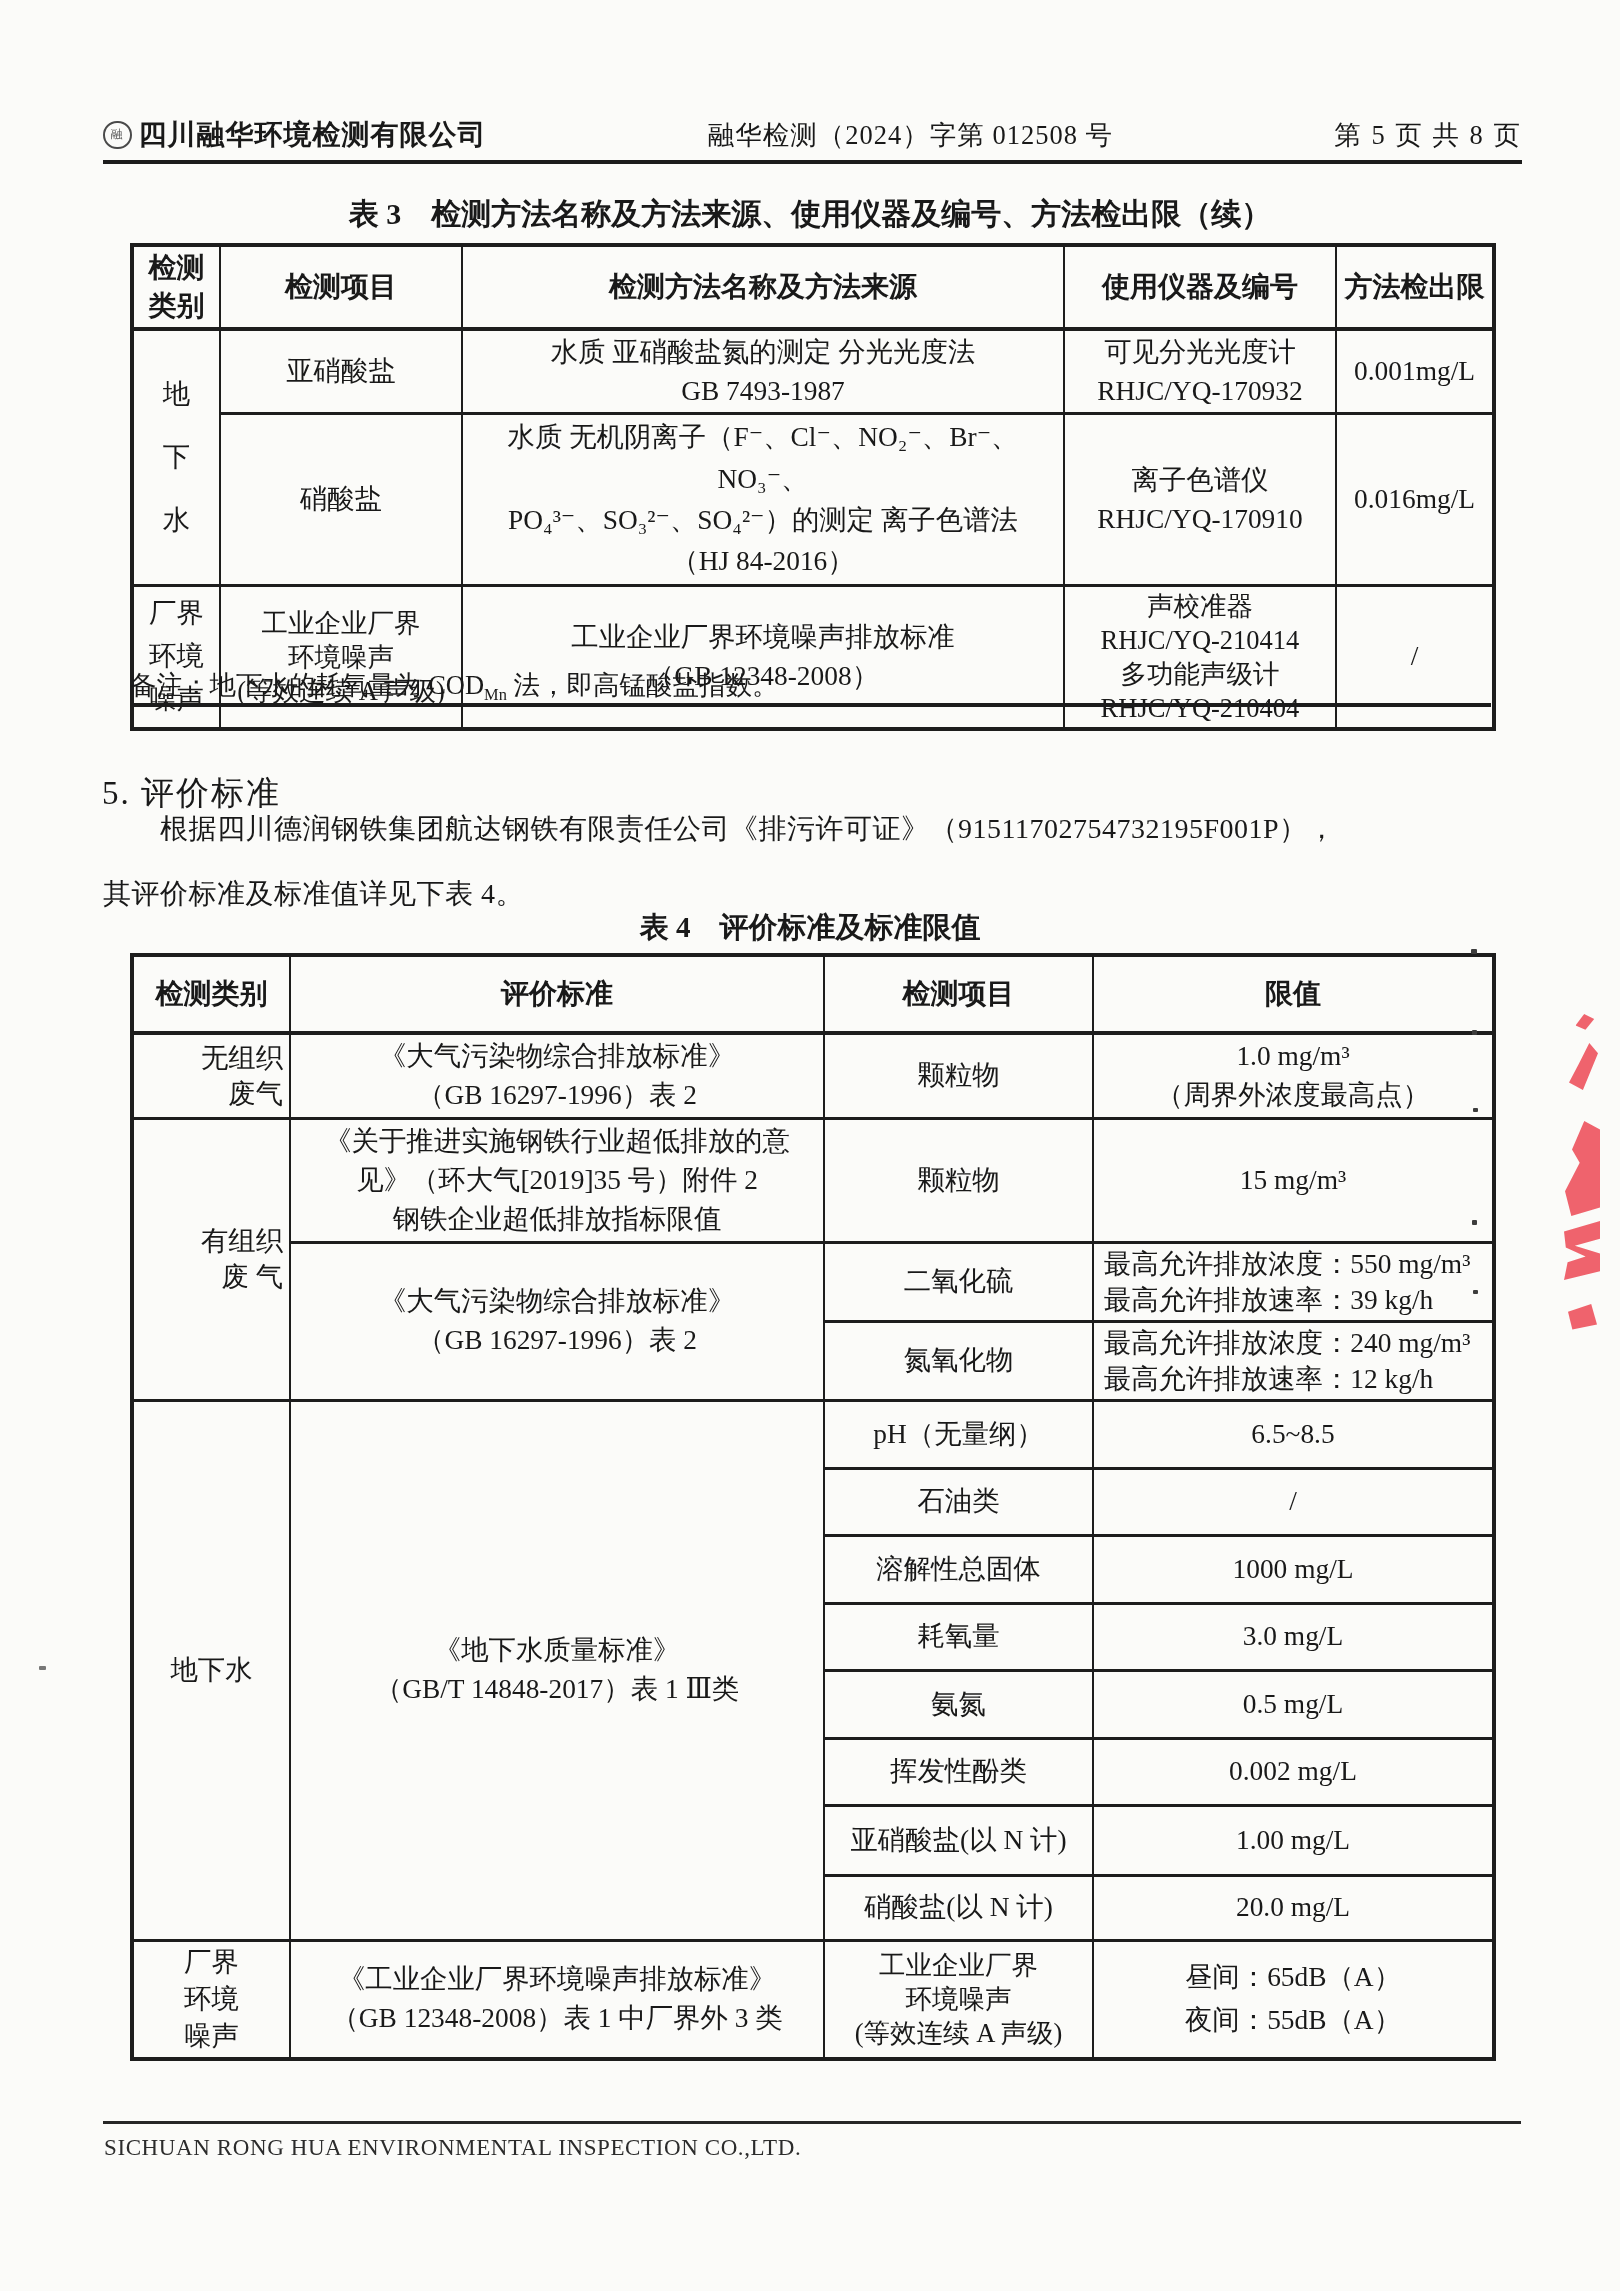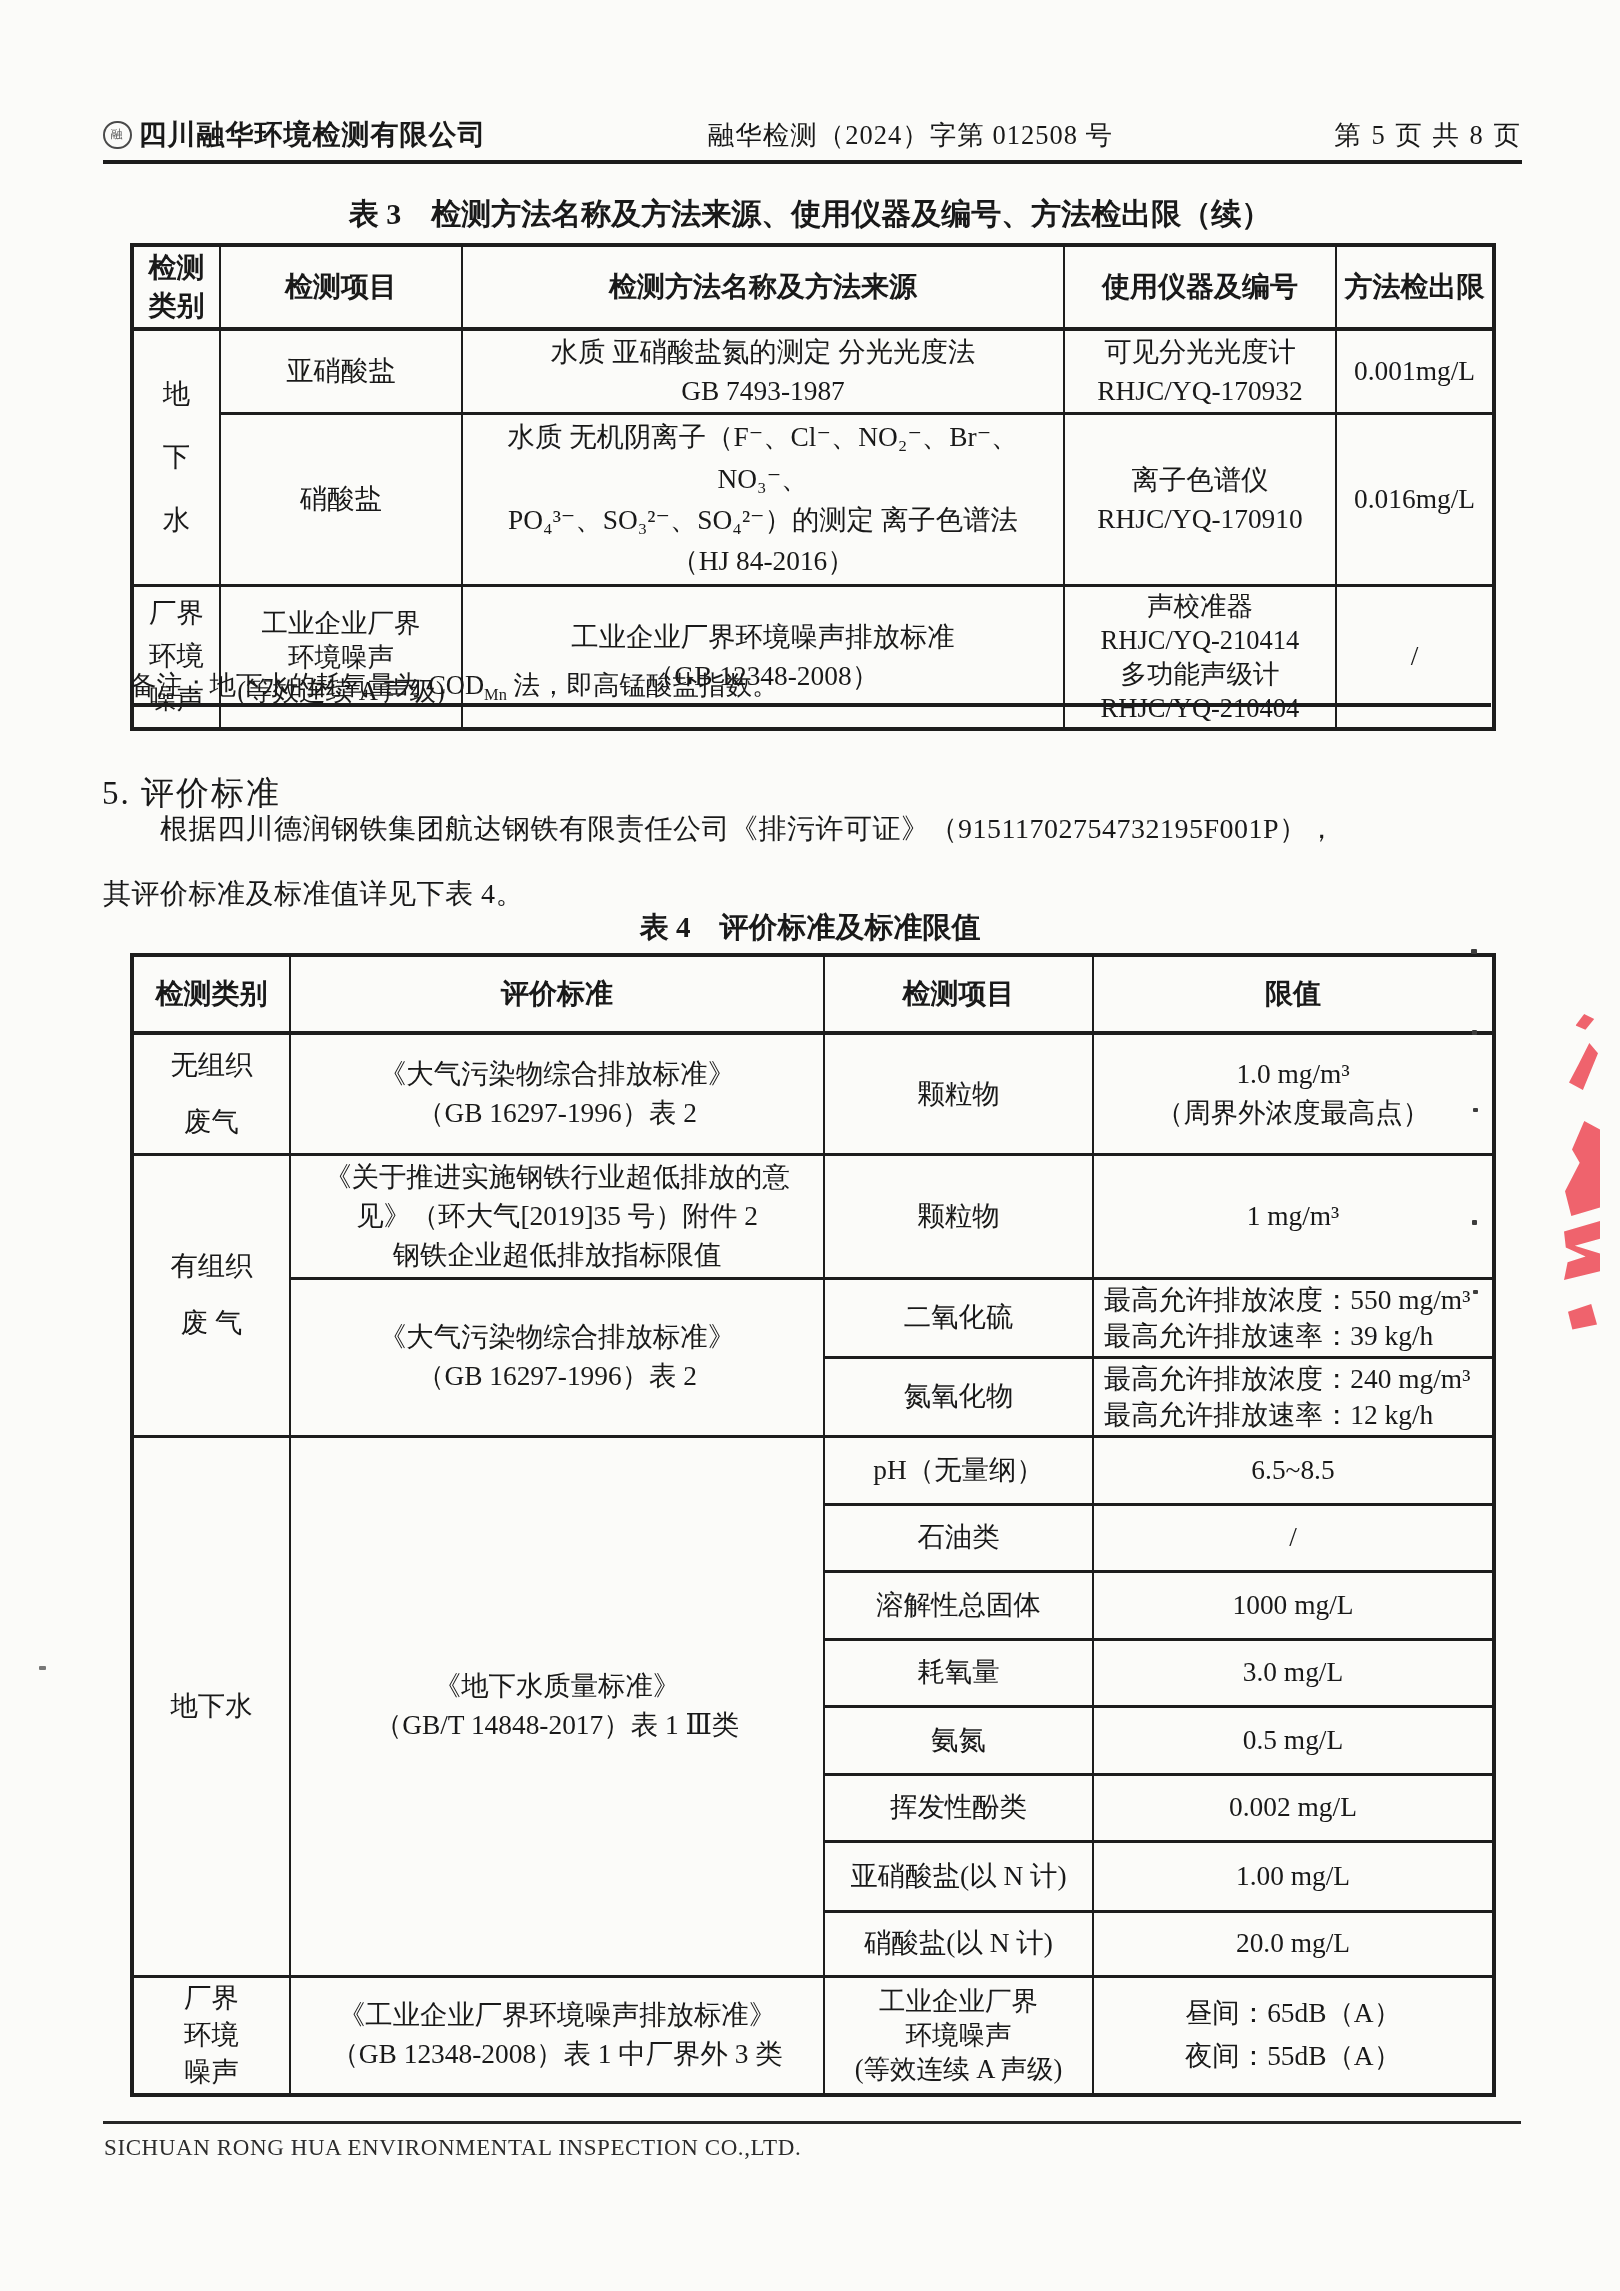--- a/index.html
+++ b/index.html
@@ -37,21 +37,21 @@
     white-space:pre-line;
     font-size:27.4px;line-height:1.42;
     padding:2px 5.9px;
     overflow:hidden;
   }
   .doc-table tr.hd td{font-weight:bold;font-size:28px;border-bottom-width:4.9px;line-height:1.35;}
   td.left{text-align:left;padding-left:9.8px;}
   td.vtall{line-height:63px;}   
   td.v3{line-height:43px;}      
   td.tight{line-height:34px;font-size:26.5px;}
-  td.cat2{line-height:57px;}
+  td.cat2{line-height:36px;text-align:right;}
 
   .table-title{position:absolute;left:0;width:100%;text-align:center;font-weight:bold;font-size:30px;}
 
   
   .remark{
     position:absolute;left:130px;top:670px;width:1361px;height:33px;
     border-bottom:4.9px solid #1c1c1c;
     font-size:26.5px;line-height:31px;text-align:left;
   }
   .remark sub{font-size:0.62em;}
@@ -182,21 +182,21 @@
       <td>1.0 mg/m³
 （周界外浓度最高点）</td>
     </tr>
     <tr style="height:99px;">
       <td rowspan="3" class="cat2">有组织
 废 气</td>
       <td>《关于推进实施钢铁行业超低排放的意
 见》（环大气[2019]35 号）附件 2
 钢铁企业超低排放指标限值</td>
       <td>颗粒物</td>
-      <td>1 mg/m³</td>
+      <td>15 mg/m³</td>
     </tr>
     <tr style="height:72px;">
       <td rowspan="2">《大气污染物综合排放标准》
 （GB 16297-1996）表 2</td>
       <td>二氧化硫</td>
       <td class="left" style="line-height:36px;">最高允许排放浓度：550 mg/m³
 最高允许排放速率：39 kg/h</td>
     </tr>
     <tr style="height:73px;">
       <td>氮氧化物</td>

